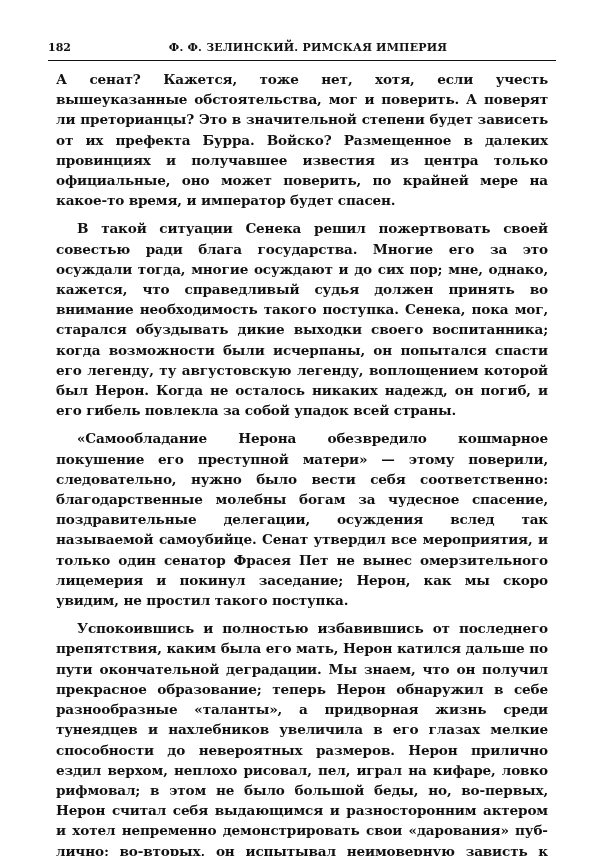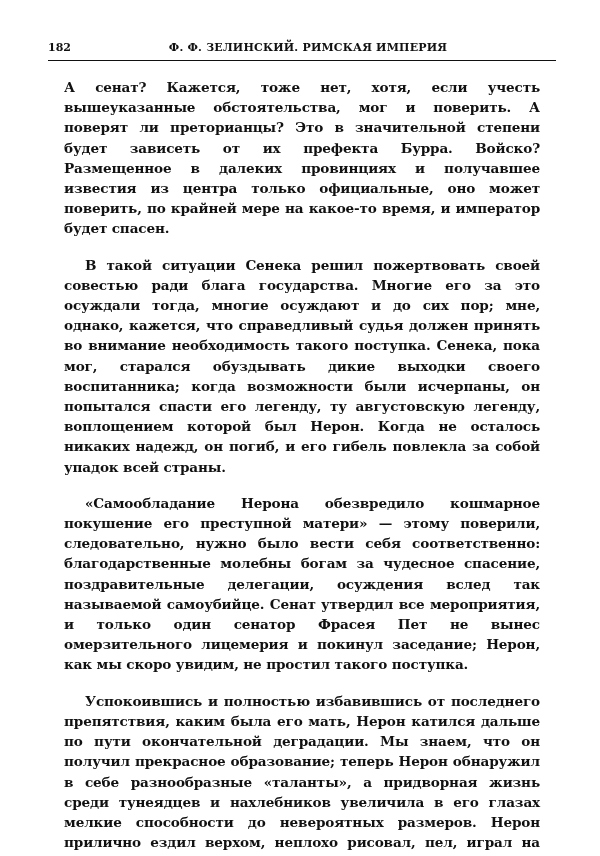--- a/index.html
+++ b/index.html
@@ -3,21 +3,21 @@
 <meta charset="utf-8">
 <style>
   html, body { margin:0; padding:0; background:#ffffff; }
   body { width:600px; height:856px; position:relative; overflow:hidden; }
   .page { position:absolute; left:48px; top:38px; width:508px; color:#111; font-family:"DejaVu Serif", serif; }
   .running-head { display:flex; justify-content:space-between; align-items:baseline; font-weight:bold; font-size:11px; line-height:20px; padding-bottom:2px; border-bottom:1.5px solid #111; }
   .running-head .title { flex:1; text-align:center; letter-spacing:0.2px;padding-left:12px; }
   .running-head .num { width:30px; }
   .running-head .spacer { width:30px; }
   .body { margin-top:5px; font-size:13.6px; line-height:20.2px; font-weight:bold; text-align:justify; hyphens:manual; }
-  .body p { margin:16px; letter-spacing:-0.15px; }
+  .body p { margin:8px; letter-spacing:-0.15px; }
   .body p.indent { text-indent:21px; margin-top:2px; }
   .body p.first { text-indent:0; }
 </style>
 </head>
 <body>
 
 <div class="page">
   <div class="running-head">
     <span class="num">182</span>
     <span class="title">Ф. Ф. ЗЕЛИНСКИЙ. РИМСКАЯ ИМПЕРИЯ</span>

